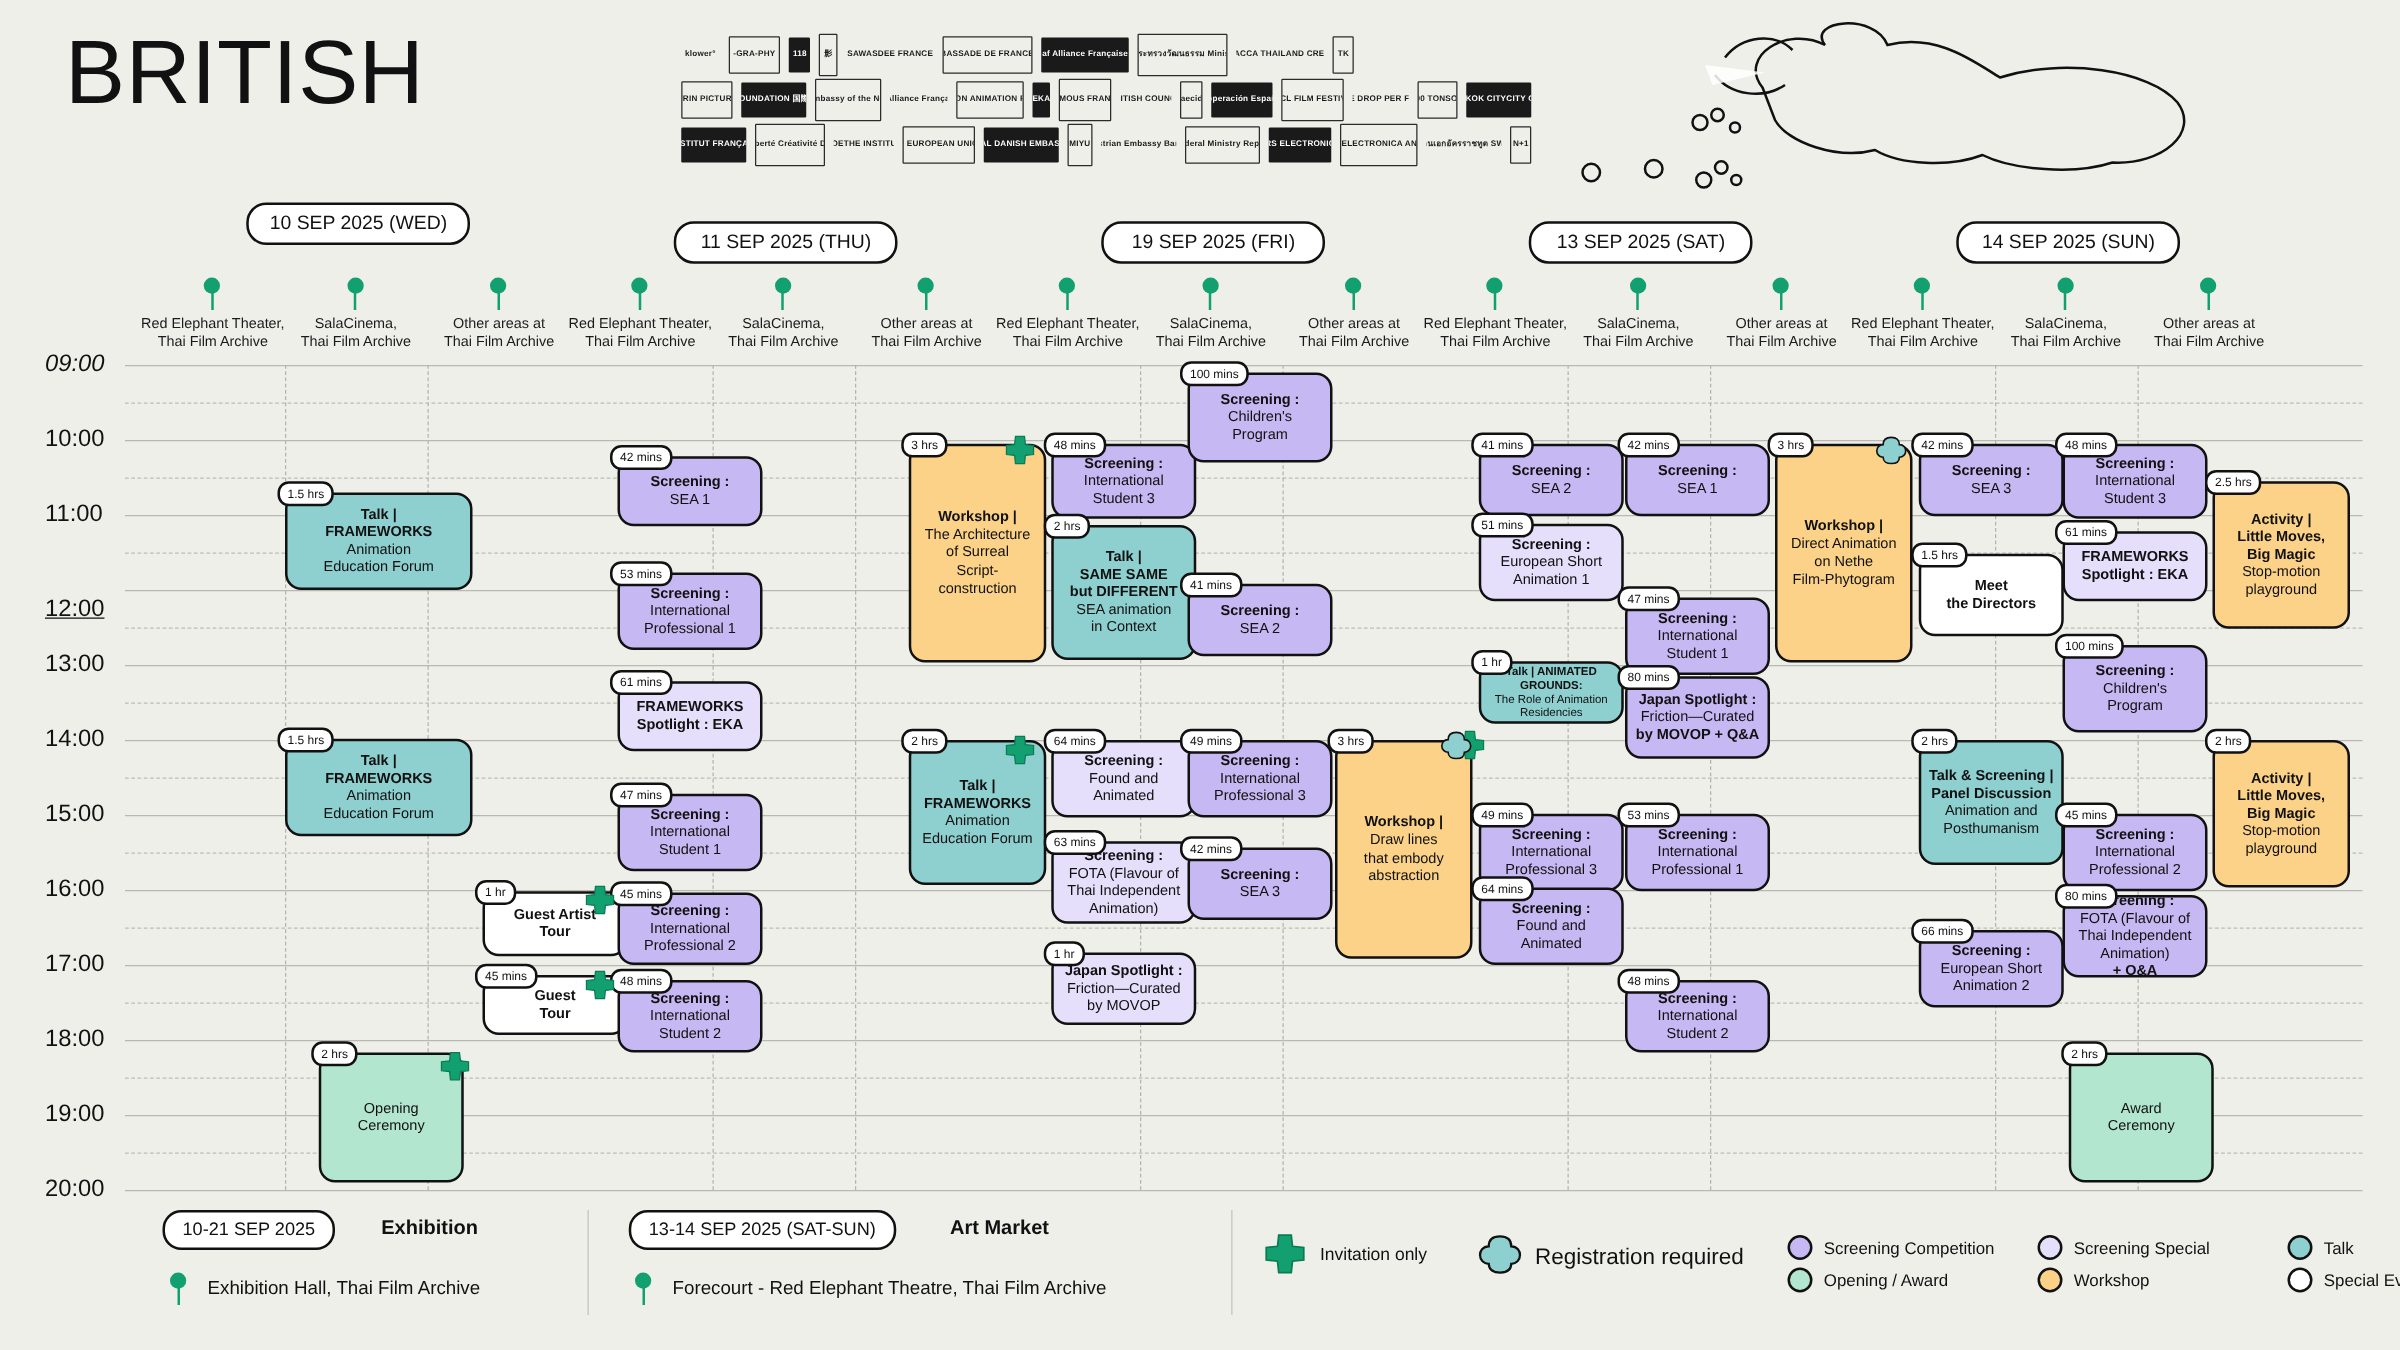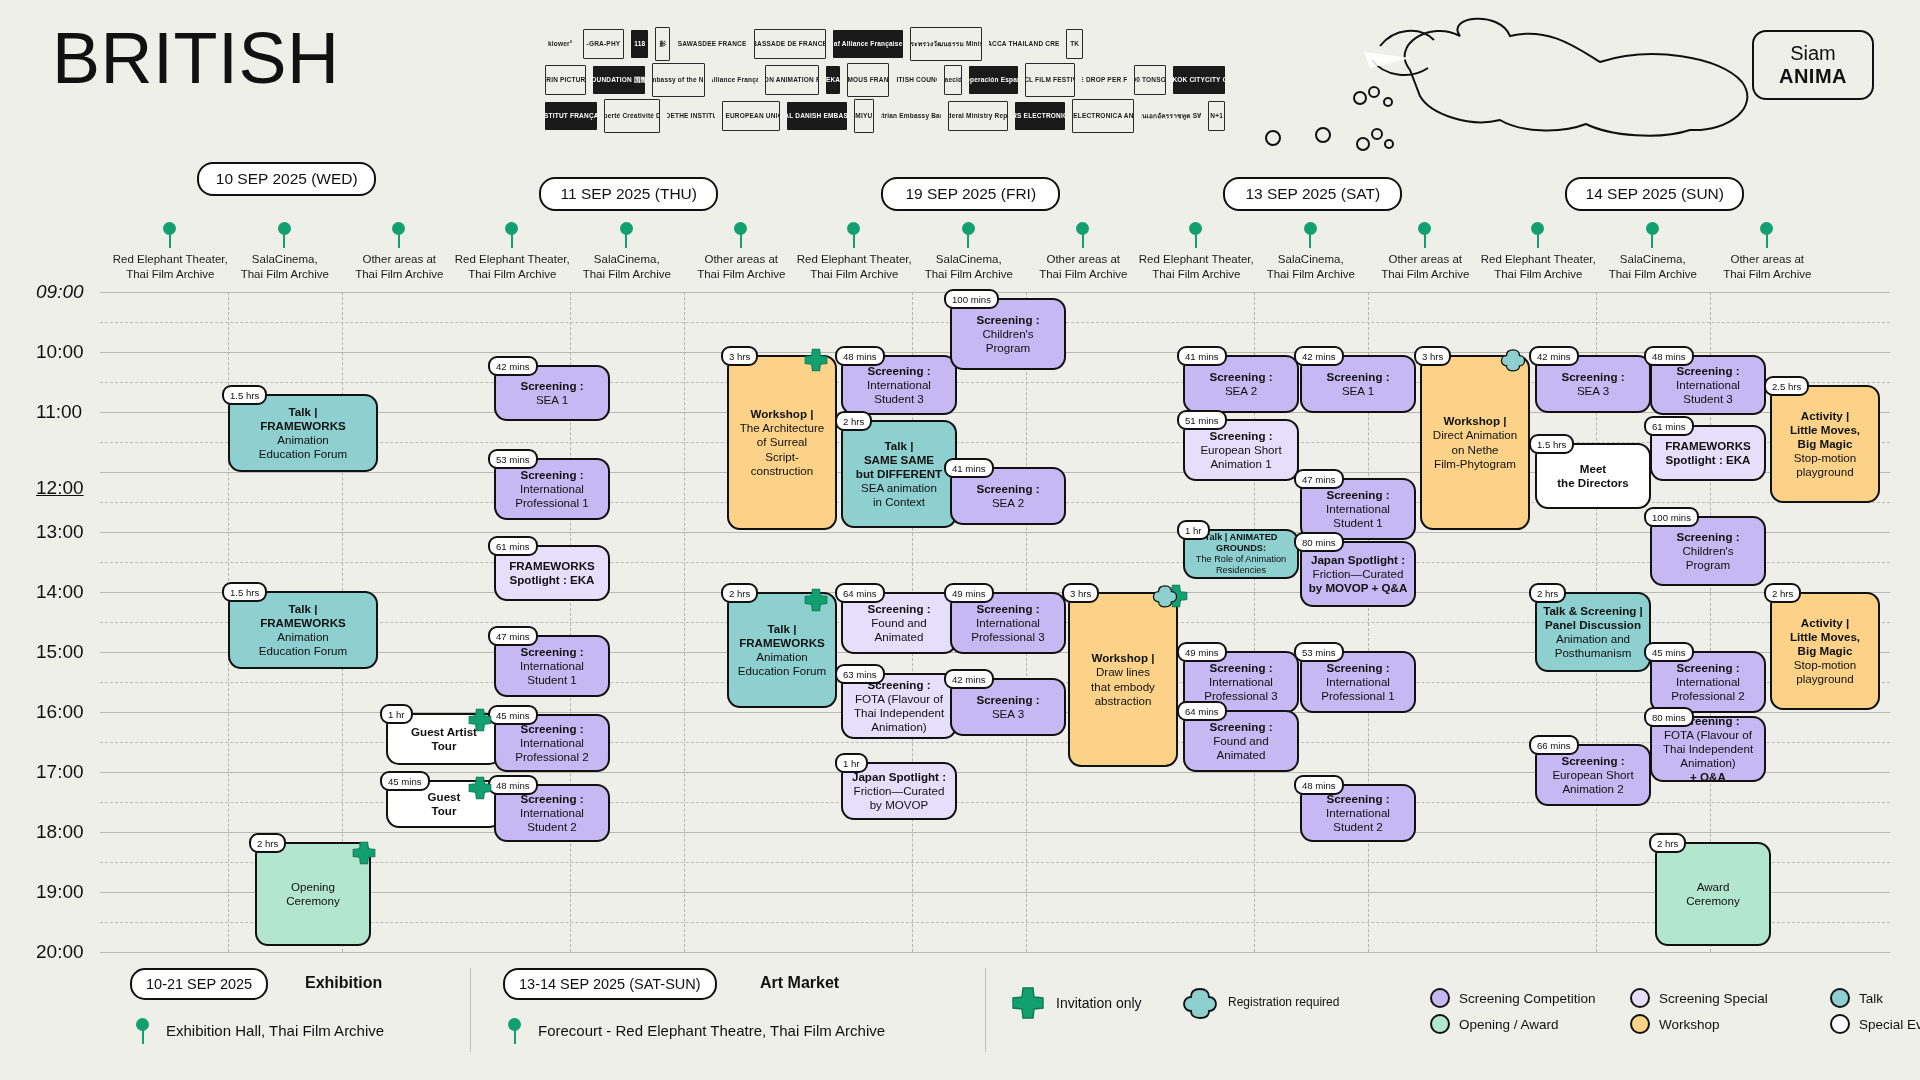--- a/index.html
+++ b/index.html
@@ -172,24 +172,20 @@
     <circle cx="38" cy="92" r="4" fill="none" stroke="#111" stroke-width="2"></circle>
   </svg>
   <svg style="position:absolute;left:1255px;top:120px;width:200px;height:40px;" viewBox="0 0 200 40">
     <circle cx="18" cy="18" r="7" fill="none" stroke="#111" stroke-width="2"></circle>
     <circle cx="68" cy="15" r="7" fill="none" stroke="#111" stroke-width="2"></circle>
     <circle cx="108" cy="24" r="6" fill="none" stroke="#111" stroke-width="2"></circle>
     <circle cx="122" cy="14" r="5" fill="none" stroke="#111" stroke-width="2"></circle>
     <circle cx="134" cy="24" r="4" fill="none" stroke="#111" stroke-width="2"></circle>
   </svg>
 
-  <div class="anima-badge">
-    <div class="l1">Siam</div>
-    <div class="l2">ANIMA</div>
-  </div>
 
   <div id="daypills">
       <div class="daypill" style="left: 197.25px; top: 162px; width: 175px;">10 SEP 2025 (WED)</div>
       <div class="daypill" style="left: 539.25px; top: 177px; width: 175px;">11 SEP 2025 (THU)</div>
       <div class="daypill" style="left: 881.25px; top: 177px; width: 175px;">19 SEP 2025 (FRI)</div>
       <div class="daypill" style="left: 1223.25px; top: 177px; width: 175px;">13 SEP 2025 (SAT)</div>
       <div class="daypill" style="left: 1565.25px; top: 177px; width: 175px;">14 SEP 2025 (SUN)</div>
     </div>
   <div id="venues">
       <div class="pin" style="left: 163.25px; top: 222px;">
@@ -572,21 +568,21 @@
       <div class="ev" style="left: 1535px; top: 355px; width: 116px; height: 58px; background: rgb(198, 184, 242);">
         <div class="b">Screening :</div>
         <div class="">SEA 3</div>
       </div>
       <div class="dur" style="left: 1529px; top: 346px;">42 mins</div>
       <div class="ev" style="left: 1535px; top: 443px; width: 116px; height: 66px; background: rgb(255, 255, 255);">
         <div class="b">Meet</div>
         <div class="b">the Directors</div>
       </div>
       <div class="dur" style="left: 1529px; top: 434px;">1.5 hrs</div>
-      <div class="ev" style="left: 1535px; top: 592px; width: 116px; height: 80px; background: rgb(142, 207, 207);">
+      <div class="ev" style="left: 1535px; top: 592px; width: 116px; height: 100px; background: rgb(142, 207, 207);">
         <div class="b">Talk &amp; Screening |</div>
         <div class="b">Panel Discussion</div>
         <div class="">Animation and</div>
         <div class="">Posthumanism</div>
       </div>
       <div class="dur" style="left: 1529px; top: 583px;">2 hrs</div>
       <div class="ev" style="left: 1535px; top: 744px; width: 116px; height: 62px; background: rgb(198, 184, 242);">
         <div class="b">Screening :</div>
         <div class="">European Short</div>
         <div class="">Animation 2</div>
@@ -692,21 +688,21 @@
   <svg style="position:absolute;left:1010px;top:985px;width:36px;height:36px;" viewBox="0 0 36 36">
     <path d="M13,3 L23,3 L24,12 L33,13 L33,23 L24,24 L23,33 L13,33 L12,24 L3,23 L3,13 L12,12 Z" fill="#12a070" stroke="#0b7a55" stroke-width="1.4"></path>
   </svg>
   <div class="fline" style="left:1056px;top:995px;font-size:14px;">Invitation only</div>
 
   <svg style="position:absolute;left:1182px;top:985px;width:36px;height:36px;" viewBox="0 0 36 36">
     <path d="M18,4 C24,4 27,7 27,12 C32,12 34,16 34,19 C34,23 31,26 27,26
              C27,31 23,33 18,33 C13,33 9,31 9,26 C5,26 2,23 2,19 C2,16 4,12 9,12
              C9,7 12,4 18,4 Z" fill="#8ecfcf" stroke="#111" stroke-width="1.8"></path>
   </svg>
-  <div class="fline" style="left:1228px;top:995px;font-size:12px;">Registration required</div>
+  <div class="fline" style="left:1228px;top:995px;font-size:18px;">Registration required</div>
 
   <div id="legend">
       <div class="lgitem" style="left: 1430px; top: 988px;">
         <span class="lgdot" style="background: rgb(198, 184, 242);"></span>
         <span>Screening Competition</span>
       </div>
       <div class="lgitem" style="left: 1630px; top: 988px;">
         <span class="lgdot" style="background: rgb(229, 223, 251);"></span>
         <span>Screening Special</span>
       </div>

